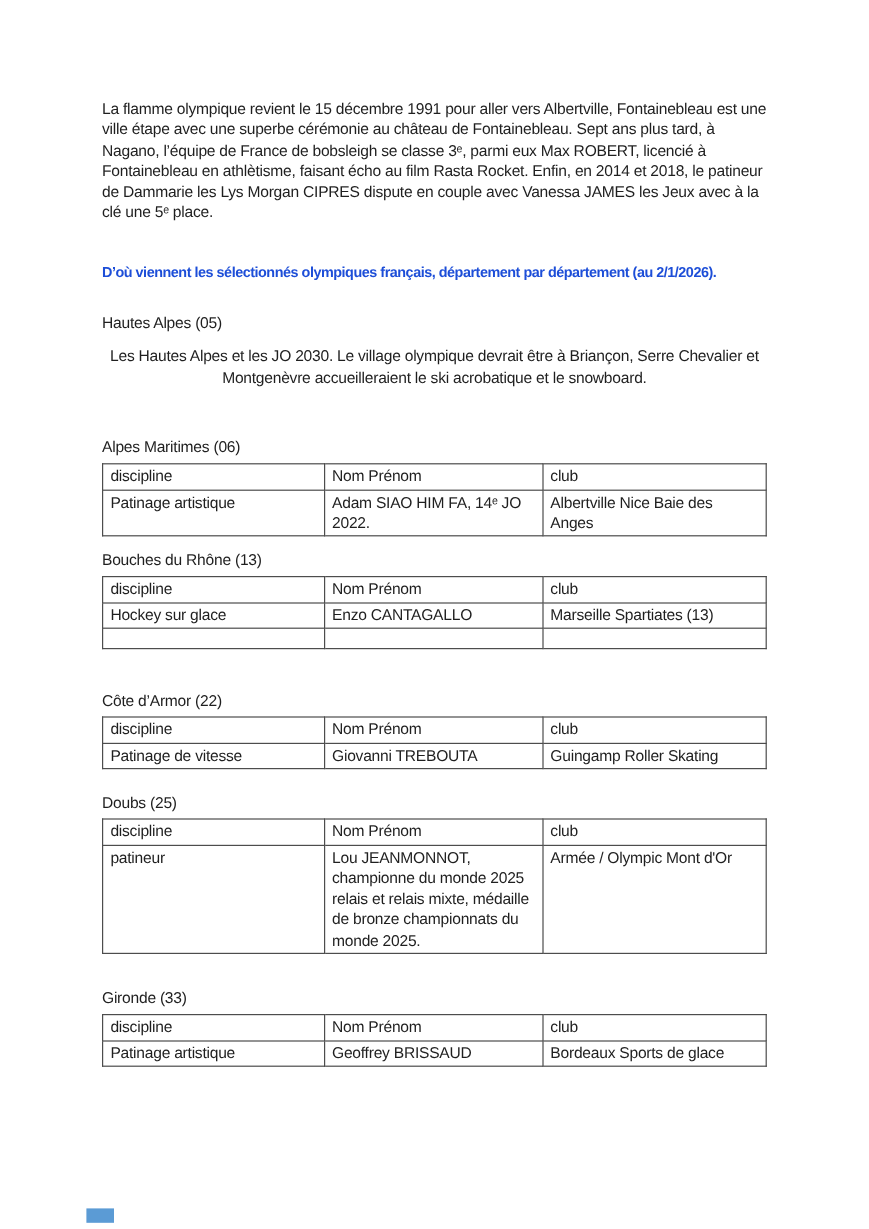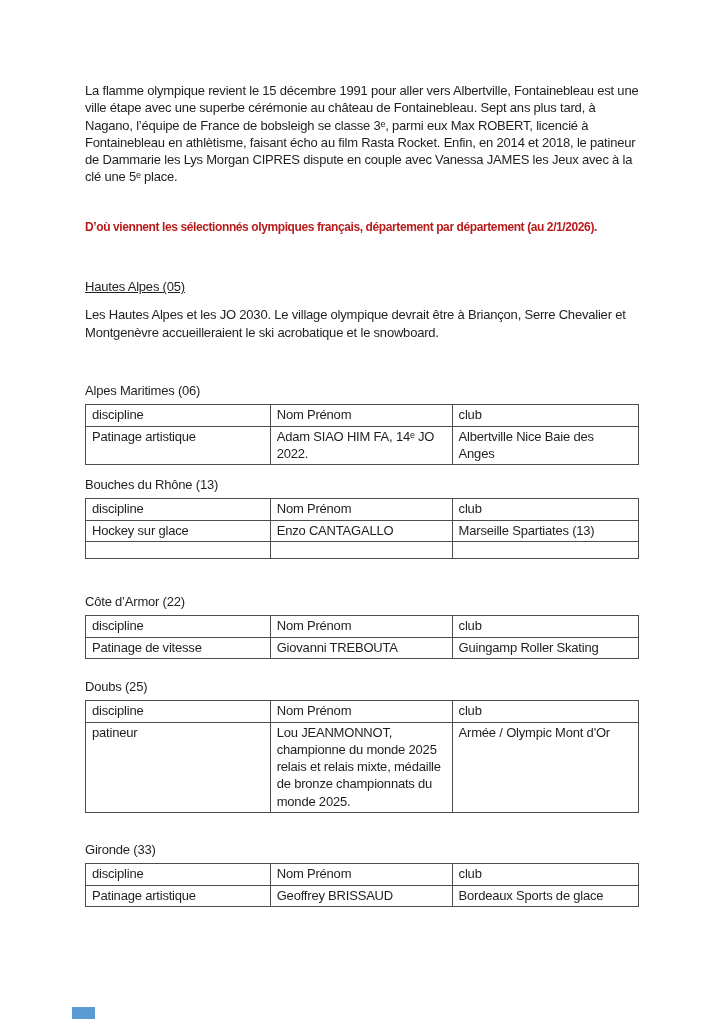--- a/index.html
+++ b/index.html
@@ -21,34 +21,34 @@
     position: absolute;
     inset: 0;
     padding: 82px 85px 0 85px;
     box-sizing: border-box;
   }
   p {
     margin: 0;
     line-height: 17.3px;
   }
   .red-heading {
-    color: #b91c1c;
+    color: #1d4ed8;
     font-weight: bold;
     white-space: nowrap;
     font-size: 12px;
     letter-spacing: -0.4px;
     margin-top: 33px;
   }
   .dept-title { line-height: 17.3px; }
-  .dept-para  { margin-top: 11px; }
+  .dept-para  { margin-top: 11px; text-align: center; }
   .mt-11 { margin-top: 11px; }
   .mt-25 { margin-top: 25px; }
   .mt-28 { margin-top: 28px; }
   .mt-31 { margin-top: 19px; }
-  .mt-32 { margin-top: 42px; text-decoration: underline; }
+  .mt-32 { margin-top: 24px; }
   .mt-35 { margin-top: 34px; }
   .mt-41 { margin-top: 41px; }
   table.athletes {
     width: 100%;
     border-collapse: collapse;
     table-layout: fixed;
     margin-top: 5px;
   }
   table.athletes th,
   table.athletes td {

